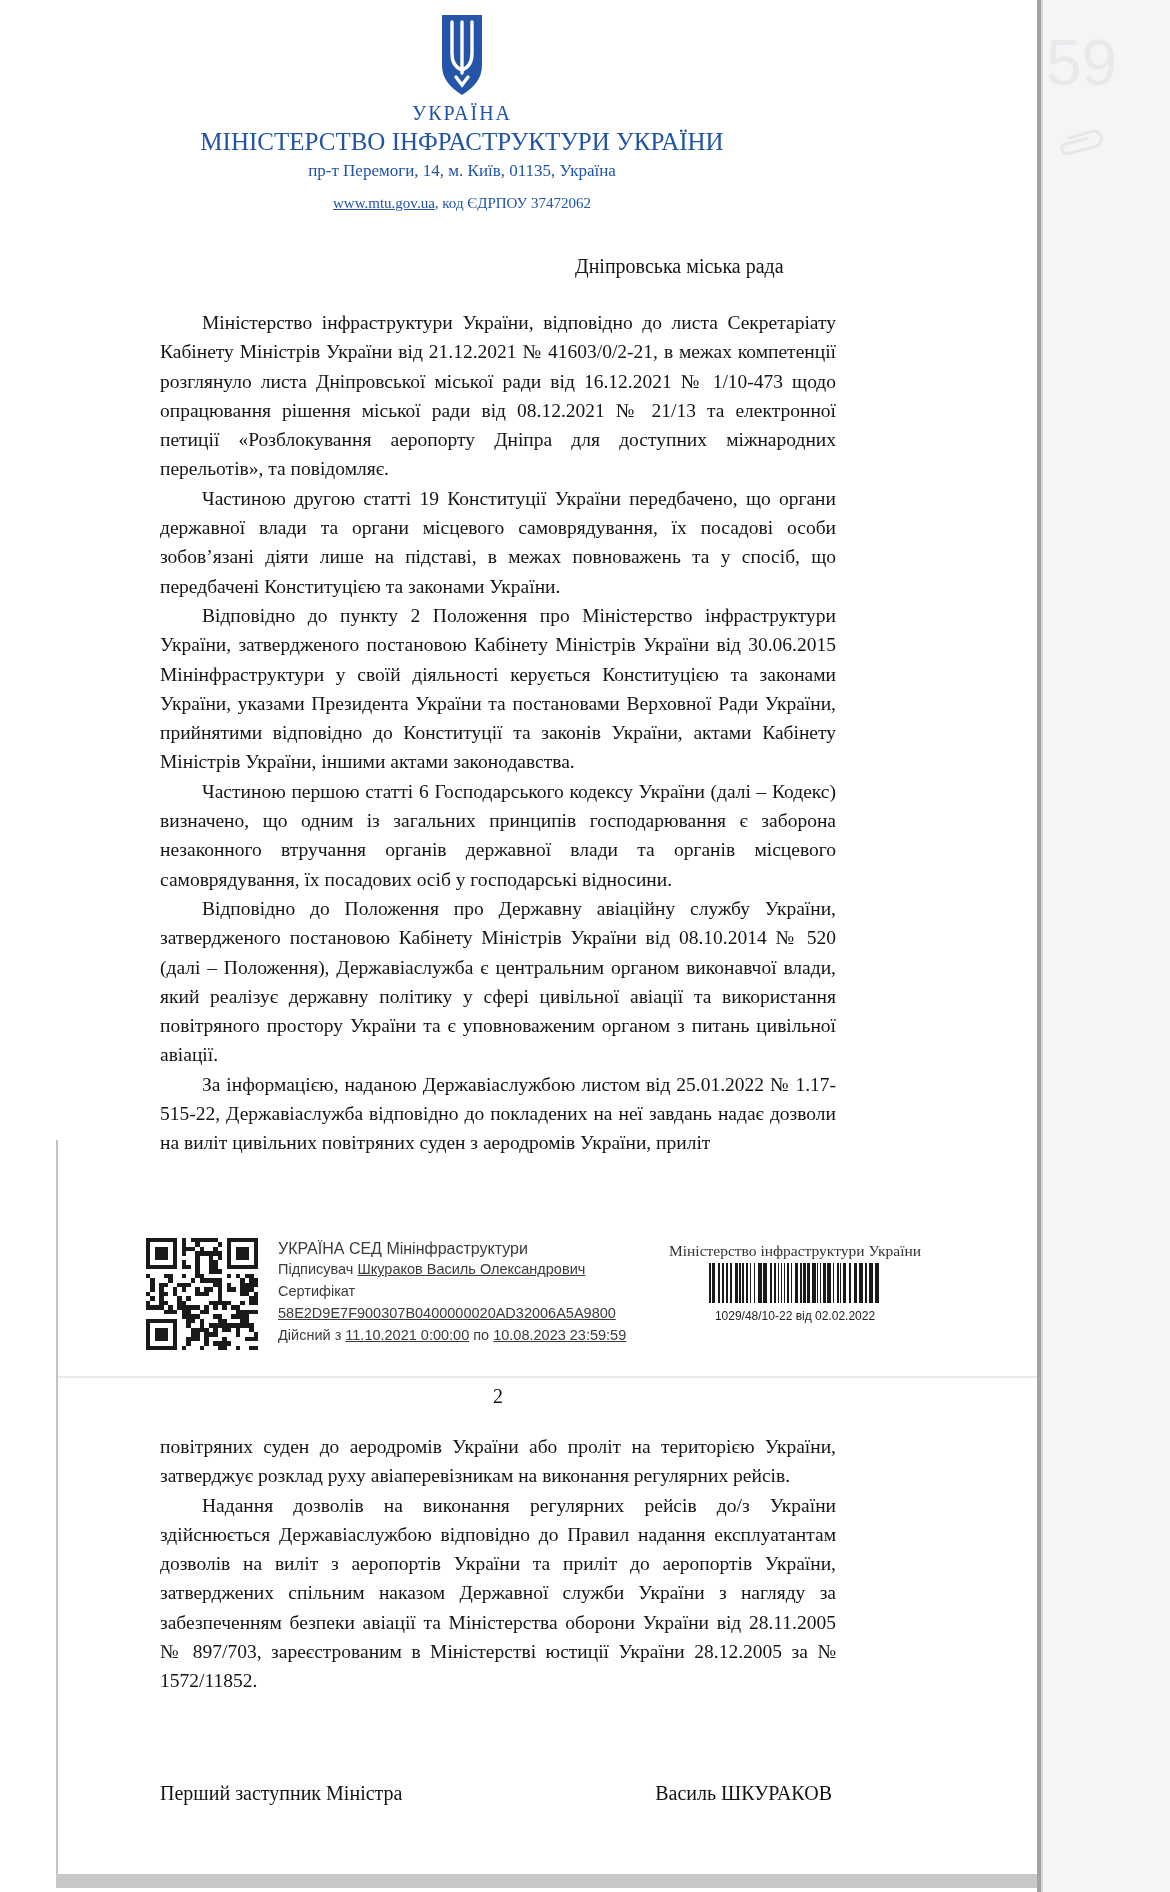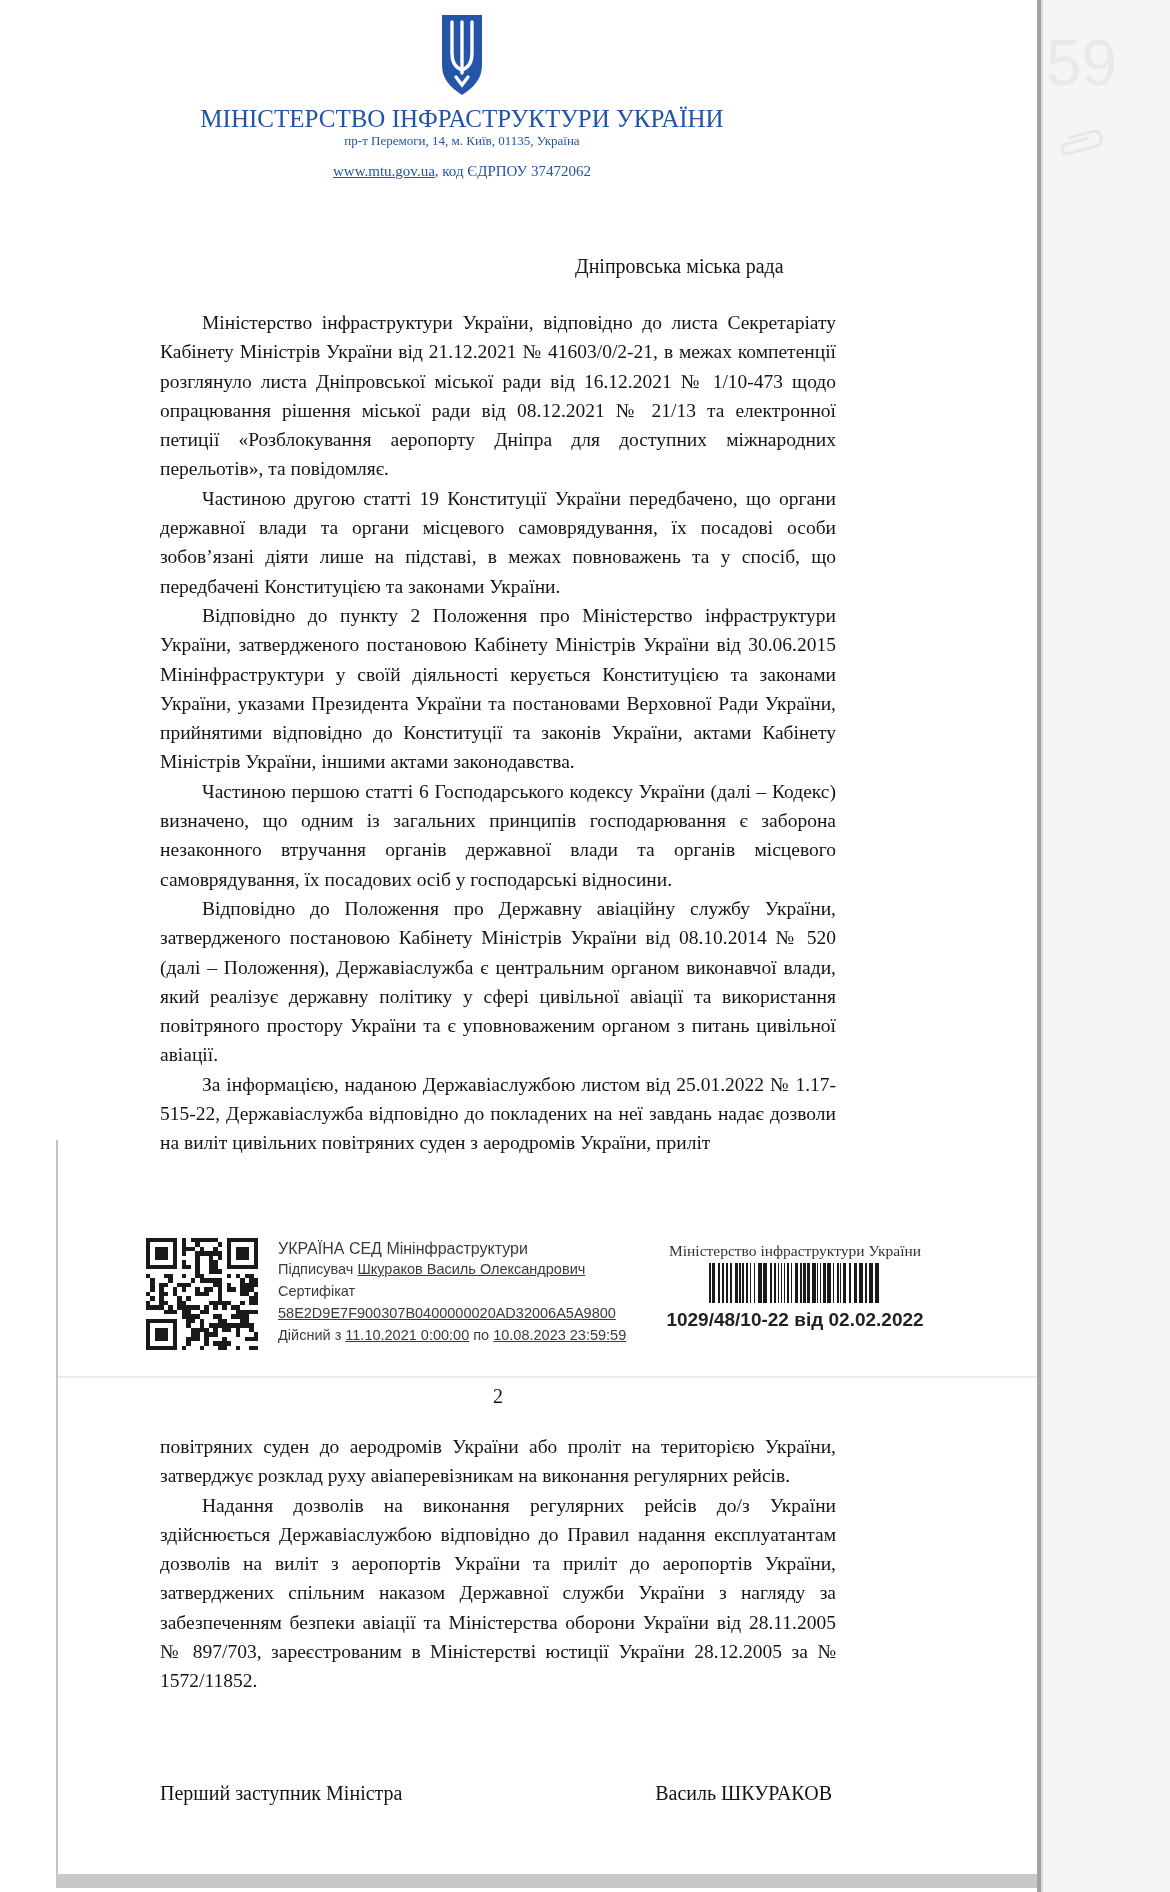--- a/index.html
+++ b/index.html
@@ -5,21 +5,21 @@
   html,body{margin:0;padding:0;}
   body{
     width:1170px;height:1892px;position:relative;overflow:hidden;
     background:#ffffff;font-family:"Liberation Serif",serif;color:#141414;
   }
   
   .emblem{position:absolute;left:440px;top:12px;width:44px;height:86px;}
   .letterhead{position:absolute;left:130px;top:102px;width:664px;text-align:center;color:#2154a6;}
   .lh-country{font-size:20px;letter-spacing:2px;}
   .lh-ministry{font-size:25px;margin-top:3px;white-space:nowrap;}
-  .lh-addr{font-size:13px;}
+  .lh-addr{font-size:17px;margin-top:5px;}
   .lh-phones{font-size:15px;margin-top:2px;white-space:nowrap;}
   .lh-site{font-size:15px;margin-top:14px;}
   .lh-site .link{text-decoration:underline;cursor:pointer;}
   
   .recipient{position:absolute;left:575px;top:255px;font-size:20px;}
   .bodytext{position:absolute;left:160px;width:676px;overflow:hidden;}
   .bodytext p{margin:0;text-indent:42px;text-align:justify;font-size:19.5px;line-height:29.3px;}
   #body1{top:308px;height:866px;}
   #body2{top:1432px;height:300px;}
   .pagenum{position:absolute;left:160px;top:1385px;width:676px;text-align:center;font-size:20px;}
@@ -28,21 +28,21 @@
   .qr{position:absolute;left:146px;top:1238px;width:112px;height:112px;}
   .stamp-text{position:absolute;left:278px;top:1240px;width:400px;
     font-family:"Liberation Sans",sans-serif;color:#3b3b3b;}
   .stamp-title{font-size:16px;color:#3b3b3b;}
   .stamp-line{font-size:14.5px;line-height:22px;}
   .stamp-line:first-of-type{margin-top:16px;}
   .stamp-text .u{text-decoration:underline;}
   .stamp-right{position:absolute;left:650px;top:1242px;width:290px;text-align:center;}
   .stamp-org{font-size:15.5px;color:#333;font-family:"Liberation Serif",serif;}
   .barcode{height:40px;width:190px;margin:3px auto 6px auto;overflow:hidden;white-space:nowrap;}
-  .stamp-reg{font-size:19px;font-weight:bold;color:#222;font-family:"Liberation Sans",sans-serif;white-space:nowrap;}
+  .stamp-reg{font-size:12px;font-weight:normal;color:#222;font-family:"Liberation Sans",sans-serif;white-space:nowrap;}
   
   .page2-left-border{position:absolute;left:56px;top:1140px;width:2px;height:734px;background:#c3c3c3;}
   .page-sep{position:absolute;left:58px;top:1376px;width:980px;height:2px;background:#ebebeb;}
   .bottom-band{position:absolute;left:56px;top:1874px;width:984px;height:14px;background:#c6c8ca;}
   .divider{position:absolute;left:1037px;top:0;width:4px;height:1892px;background:#a3a3a5;}
   .divider-lite{position:absolute;left:1041px;top:0;width:2px;height:1892px;background:#d8d8da;}
   .side-strip{position:absolute;left:1043px;top:0;width:127px;height:1892px;background:#f5f5f7;}
   .wm-num{position:absolute;left:1046px;top:26px;font-size:64px;color:#e9e9ec;
     font-family:"Liberation Sans",sans-serif;}
   .paperclip{position:absolute;left:1056px;top:112px;transform:rotate(38deg);}
@@ -56,20 +56,21 @@
     <g fill="none" stroke="#ffffff" stroke-width="3.4" stroke-linecap="round">
       <path d="M22 9 V60"></path>
       <path d="M12 9 V40 C12 50 16 55 22 57"></path>
       <path d="M32 9 V40 C32 50 28 55 22 57"></path>
       <path d="M16 64 L22 72 L28 64"></path>
     </g>
   </svg>
 </div>
 
 <div class="letterhead">
+  <div class="lh-country">УКРАЇНА</div>
   <div class="lh-ministry">МІНІСТЕРСТВО ІНФРАСТРУКТУРИ УКРАЇНИ</div>
   <div class="lh-addr">пр-т Перемоги, 14, м. Київ, 01135, Україна</div>
   <div class="lh-site"><span class="link">www.mtu.gov.ua</span><span>, код ЄДРПОУ 37472062</span></div>
 </div>
 
 <div class="recipient">Дніпровська міська рада</div>
 
 <div class="bodytext" id="body1">
   <p>Міністерство інфраструктури України, відповідно до листа Секретаріату Кабінету Міністрів України від 21.12.2021 № 41603/0/2-21, в межах компетенції розглянуло листа Дніпровської міської ради від 16.12.2021 № 1/10-473 щодо опрацювання рішення міської ради від 08.12.2021 № 21/13 та електронної петиції «Розблокування аеропорту Дніпра для доступних міжнародних перельотів», та повідомляє.</p>
   <p>Частиною другою статті 19 Конституції України передбачено, що органи державної влади та органи місцевого самоврядування, їх посадові особи зобов’язані діяти лише на підставі, в межах повноважень та у спосіб, що передбачені Конституцією та законами України.</p>

